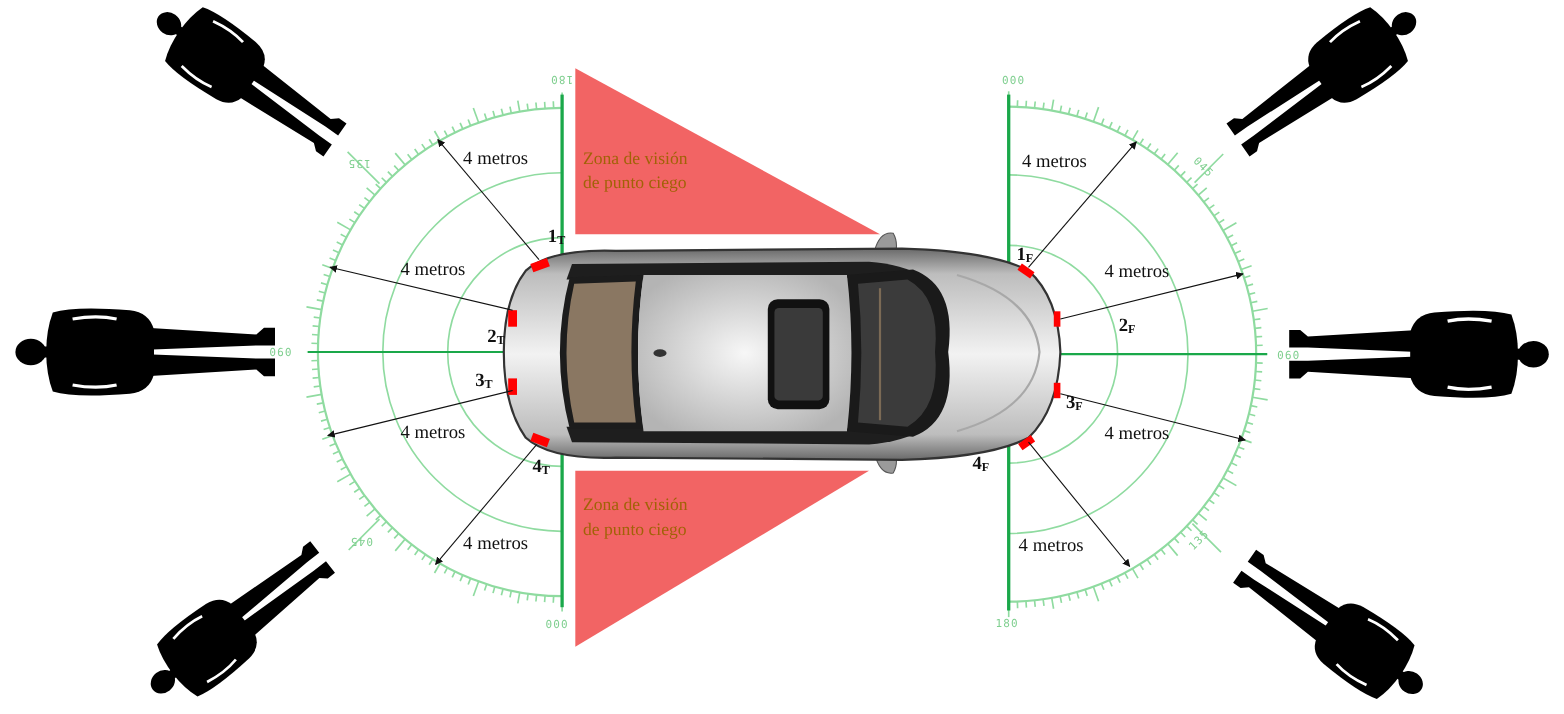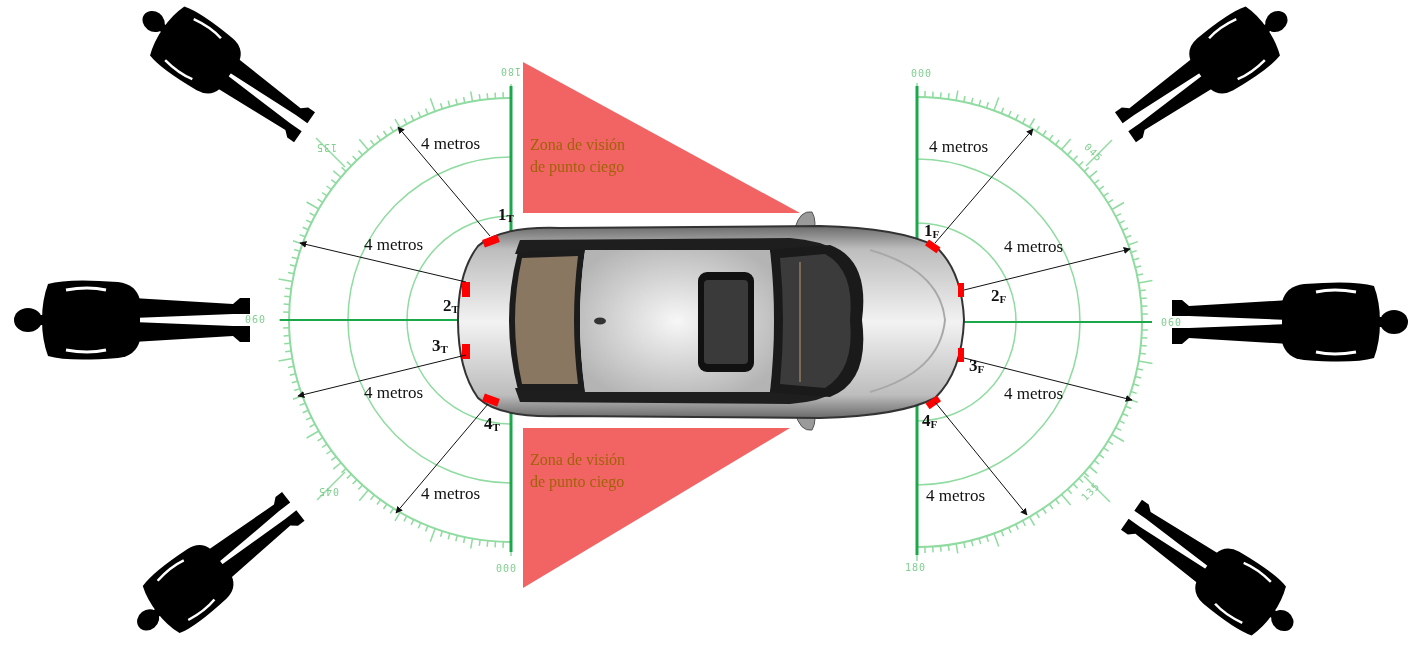--- a/index.html
+++ b/index.html
@@ -367,16 +367,16 @@
 <span class="lbl dist" style="left:1004px;top:384px;">4 metros</span>
 <span class="lbl dist" style="left:926px;top:486px;">4 metros</span>
 
 
 <span class="lbl sensor-lbl" style="left:480px;top:205px;margin-left:18px;"><span>1</span><sub>T</sub></span>
 <span class="lbl sensor-lbl" style="left:443px;top:296px;"><span>2</span><sub>T</sub></span>
 <span class="lbl sensor-lbl" style="left:432px;top:336px;"><span>3</span><sub>T</sub></span>
 <span class="lbl sensor-lbl" style="left:484px;top:414px;"><span>4</span><sub>T</sub></span>
 
 <span class="lbl sensor-lbl" style="left:924px;top:221px;"><span>1</span><sub>F</sub></span>
-<span class="lbl sensor-lbl" style="left:991px;top:286px;"><span>2</span><sub>F</sub></span>
+<span class="lbl sensor-lbl" style="left:1017px;top:286px;"><span>2</span><sub>F</sub></span>
 <span class="lbl sensor-lbl" style="left:969px;top:356px;"><span>3</span><sub>F</sub></span>
-<span class="lbl sensor-lbl" style="left:922px;top:411px;"><span>4</span><sub>F</sub></span>
+<span class="lbl sensor-lbl" style="left:884px;top:411px;"><span>4</span><sub>F</sub></span>
 </div>
 
 </body></html>

